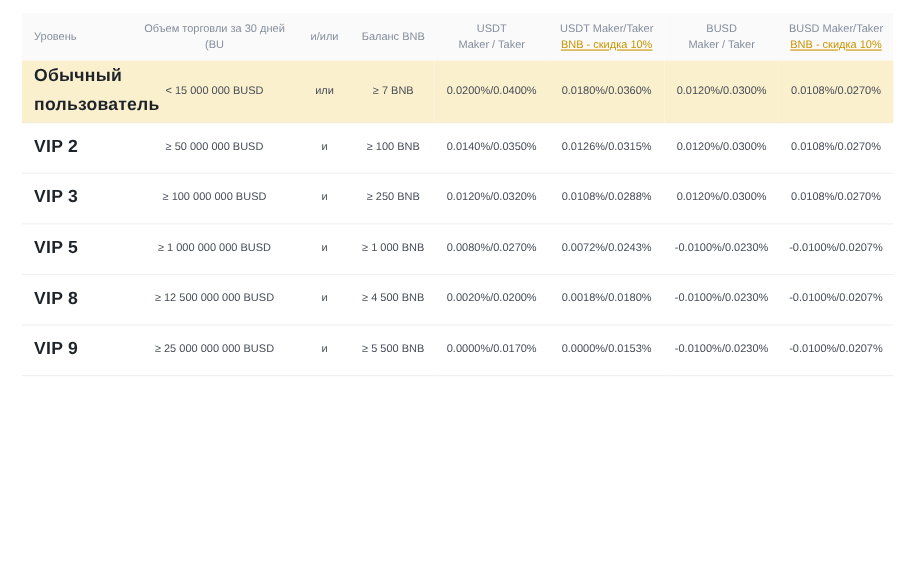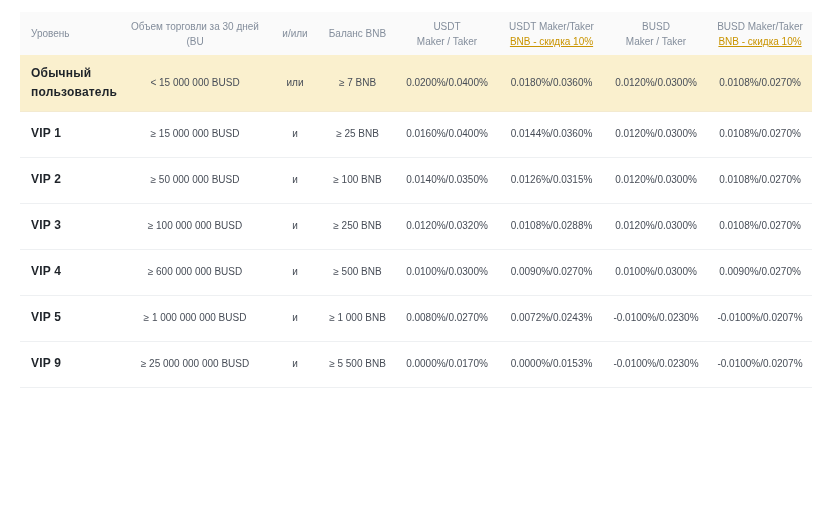--- a/index.html
+++ b/index.html
@@ -55,21 +55,21 @@
     border-bottom: 1px solid #eef0f2;
     padding: 2px;
     line-height: 1.6;
   }
   tbody td.level {
     text-align: left;
     padding-left: 11px;
     padding-right: 8px;
     color: #1e2329;
     font-weight: 700;
-    font-size: 12px;
+    font-size: 16px;
     letter-spacing: .2px;
   }
   tbody tr.highlight td {
     background: #faf0ce;
     height: 56px;
     border-bottom: 1px solid #f3ead0;
   }
 </style>
 </head>
 <body>
@@ -115,66 +115,56 @@
         <td class="level">Обычный пользователь</td>
         <td>&lt; 15 000 000 BUSD</td>
         <td>или</td>
         <td>≥ 7 BNB</td>
         <td>0.0200%/0.0400%</td>
         <td>0.0180%/0.0360%</td>
         <td>0.0120%/0.0300%</td>
         <td>0.0108%/0.0270%</td>
       </tr>
       <tr>
-        <td class="level">VIP 1</td>
-        <td>≥ 15 000 000 BUSD</td>
-        <td>и</td>
-        <td>≥ 25 BNB</td>
-        <td>0.0160%/0.0400%</td>
-        <td>0.0144%/0.0360%</td>
-        <td>0.0120%/0.0300%</td>
-        <td>0.0108%/0.0270%</td>
-      </tr>
-      <tr>
         <td class="level">VIP 2</td>
         <td>≥ 50 000 000 BUSD</td>
         <td>и</td>
         <td>≥ 100 BNB</td>
         <td>0.0140%/0.0350%</td>
         <td>0.0126%/0.0315%</td>
         <td>0.0120%/0.0300%</td>
         <td>0.0108%/0.0270%</td>
       </tr>
       <tr>
         <td class="level">VIP 3</td>
         <td>≥ 100 000 000 BUSD</td>
         <td>и</td>
         <td>≥ 250 BNB</td>
         <td>0.0120%/0.0320%</td>
         <td>0.0108%/0.0288%</td>
         <td>0.0120%/0.0300%</td>
         <td>0.0108%/0.0270%</td>
       </tr>
       <tr>
-        <td class="level">VIP 4</td>
-        <td>≥ 600 000 000 BUSD</td>
-        <td>и</td>
-        <td>≥ 500 BNB</td>
-        <td>0.0100%/0.0300%</td>
-        <td>0.0090%/0.0270%</td>
-        <td>0.0100%/0.0300%</td>
-        <td>0.0090%/0.0270%</td>
-      </tr>
-      <tr>
         <td class="level">VIP 5</td>
         <td>≥ 1 000 000 000 BUSD</td>
         <td>и</td>
         <td>≥ 1 000 BNB</td>
         <td>0.0080%/0.0270%</td>
         <td>0.0072%/0.0243%</td>
+        <td>-0.0100%/0.0230%</td>
+        <td>-0.0100%/0.0207%</td>
+      </tr>
+      <tr>
+        <td class="level">VIP 8</td>
+        <td>≥ 12 500 000 000 BUSD</td>
+        <td>и</td>
+        <td>≥ 4 500 BNB</td>
+        <td>0.0020%/0.0200%</td>
+        <td>0.0018%/0.0180%</td>
         <td>-0.0100%/0.0230%</td>
         <td>-0.0100%/0.0207%</td>
       </tr>
       <tr>
         <td class="level">VIP 9</td>
         <td>≥ 25 000 000 000 BUSD</td>
         <td>и</td>
         <td>≥ 5 500 BNB</td>
         <td>0.0000%/0.0170%</td>
         <td>0.0000%/0.0153%</td>

